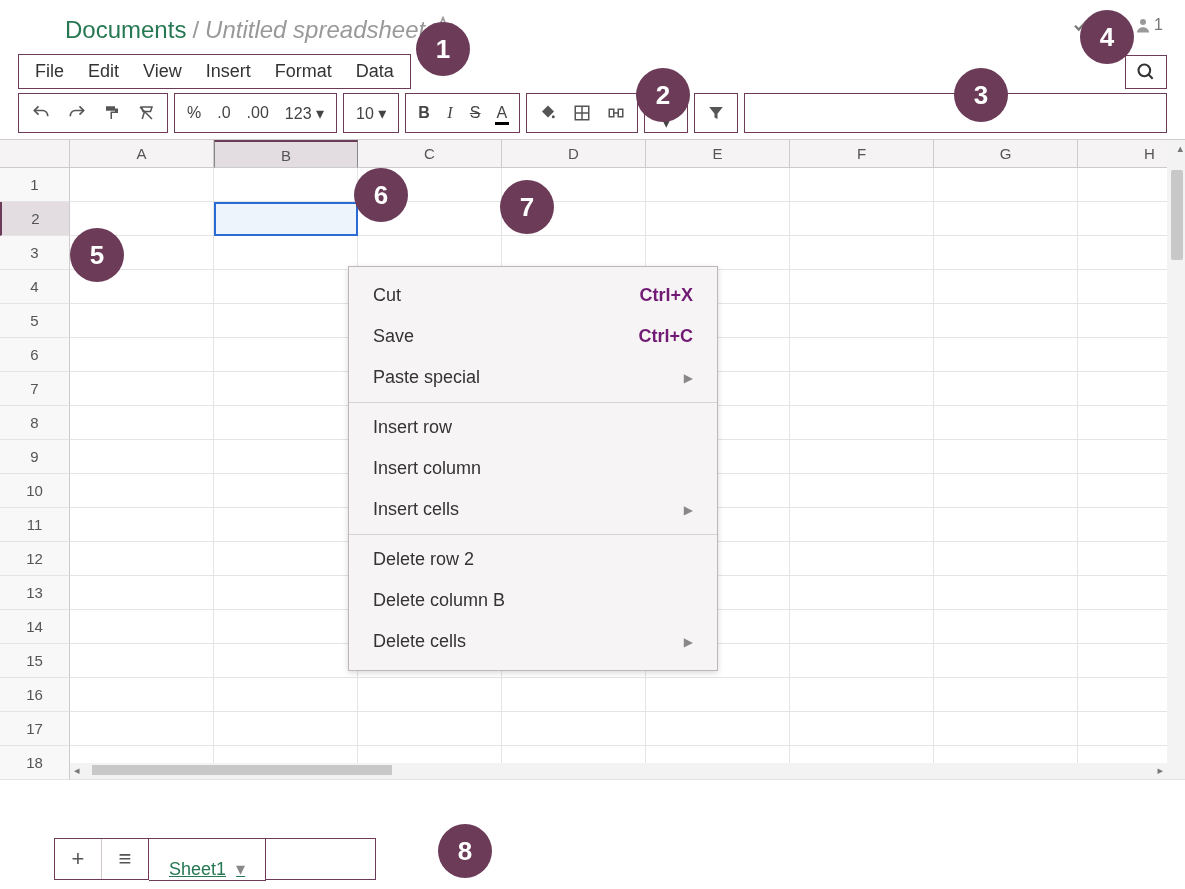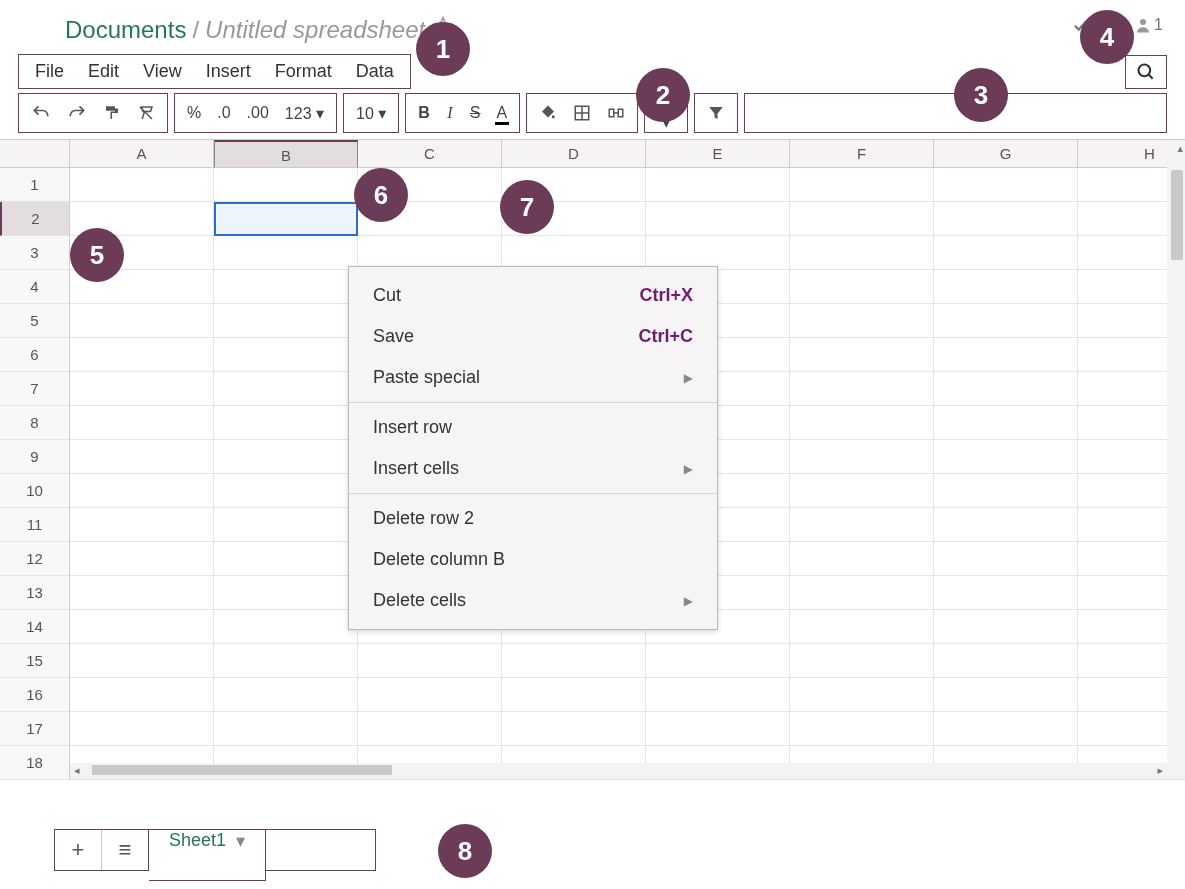--- a/index.html
+++ b/index.html
@@ -56,21 +56,21 @@
 .ctx-item { display:flex; align-items:center; padding:10px 24px; font-size:18px; color:#333; cursor:pointer;}
 .ctx-item .shortcut { margin-left:auto; color:#701a75;font-weight:bold;}
 .ctx-item .sub-arrow { margin-left:auto; color:#888; font-size:12px;}
 .ctx-sep { height:1px; background:#d7d2d5; margin:4px 0;}
 
 
 .bottom { position:absolute; left:54px; bottom:8px; display:flex; align-items:stretch; }
 .bt-group { border:1px solid #6b3b57; display:flex; align-items:center; height:42px;}
 .bt-btn { width:46px; text-align:center; font-size:22px; color:#555; cursor:pointer;}
 .bt-sep { width:1px; height:100%; background:#cfc7cc;}
-.sheet-tab { border:1px solid #6b3b57; border-left:none; height:52px; display:flex; align-items:flex-start; padding:0 20px; color:#267852; font-size:18px; gap:10px;}
+.sheet-tab { border:1px solid #6b3b57; border-left:none; height:43px; display:flex; align-items:flex-end; padding:0 20px; color:#267852; font-size:18px; gap:10px;text-decoration:underline;}
 .sheet-tab-extra { border:1px solid #6b3b57; border-left:none; height:42px; width:110px;}
 
 
 .callout { position:absolute; width:54px; height:54px; border-radius:50%; background:#6b3b57; color:#fff; font-size:26px; font-weight:bold; display:flex; align-items:center; justify-content:center; z-index:100;}
 
 svg { display:block; }
 .icon16 { width:18px; height:18px; }
 .icon20 { width:20px; height:20px; }
 </style>
 </head>
@@ -439,20 +439,23 @@
     </div>
     <div class="ctx-item">
       <span>Paste special</span>
       <span class="sub-arrow">▶</span>
     </div>
     <div class="ctx-sep"></div>
     <div class="ctx-item">
       <span>Insert row</span>
     </div>
     <div class="ctx-item">
+      <span>Insert column</span>
+    </div>
+    <div class="ctx-item">
       <span>Insert cells</span>
       <span class="sub-arrow">▶</span>
     </div>
     <div class="ctx-sep"></div>
     <div class="ctx-item">
       <span>Delete row 2</span>
     </div>
     <div class="ctx-item">
       <span>Delete column B</span>
     </div>

